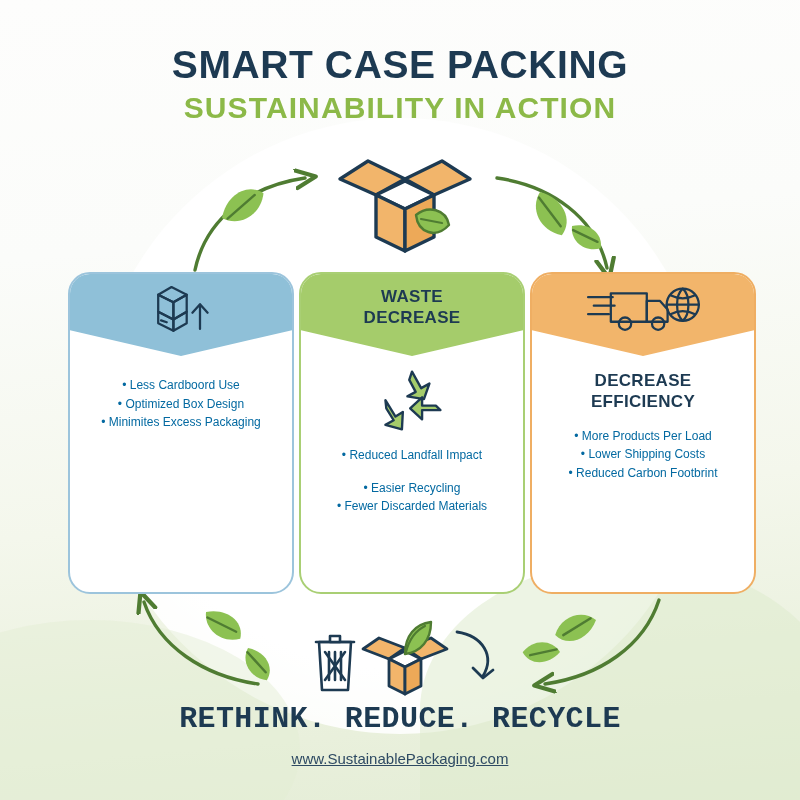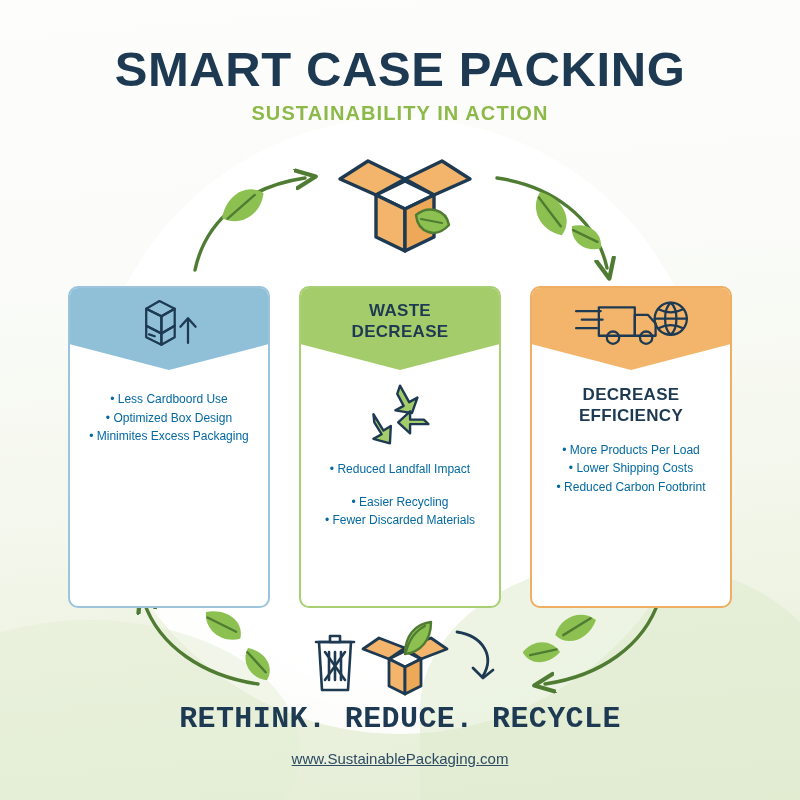--- a/index.html
+++ b/index.html
@@ -48,29 +48,29 @@
   }
 
   
   .header {
     position: absolute;
     left: 0; top: 44px;
     width: 800px;
     text-align: center;
   }
   .title-main {
-    font-size: 49px;
+    font-size: 39px;
     font-weight: 700;
     letter-spacing: 0.6px;
     color: #1d3a52;
     line-height: 1.06;
     margin: 0;
   }
   .title-sub {
-    font-size: 20px;
+    font-size: 30px;
     font-weight: 700;
     letter-spacing: 1.1px;
     color: #8cb948;
     margin: 6px 0 0 0;
     line-height: 1.1;
   }
 
   
   .top-icon {
     position: absolute;
@@ -92,27 +92,26 @@
   .cards {
     position: absolute;
     left: 0;
     top: 272px;
     width: 800px;
     height: 322px;
   }
   .card {
     position: absolute;
     top: 0;
-    width: 202px;
+    width: 226px;
     height: 322px;
-    border-radius: 10px;
+    border-radius: 22px;
     background: #ffffff;
     overflow: hidden;
     box-sizing: border-box;
-    margin-top: 14px;
   }
   .card.c1 { left: 68px;  border: 2px solid #9cc4dc; }
   .card.c2 { left: 299px; border: 2px solid #a9cf74; }
   .card.c3 { left: 530px; border: 2px solid #efae63; }
 
   .card-head {
     position: absolute;
     left: 0; top: 0;
     width: 100%;
     height: 84px;

